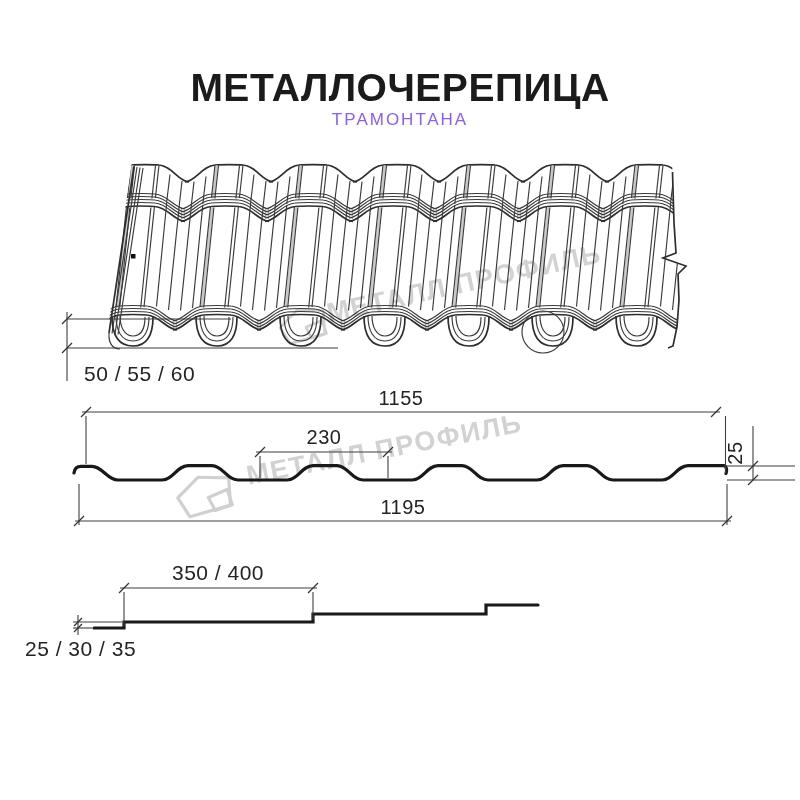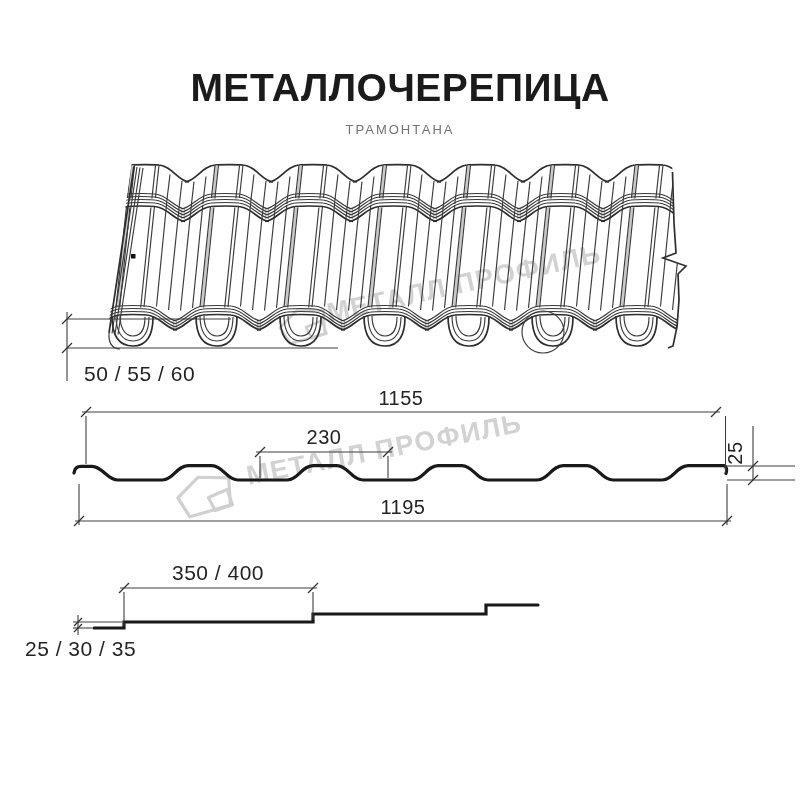--- a/index.html
+++ b/index.html
@@ -1,20 +1,20 @@
 <!DOCTYPE html>
 <html><head>
 <meta charset="utf-8">
 <style>
   html,body{margin:0;padding:0;background:#fff;}
   .page{position:relative;width:800px;height:800px;background:#ffffff;overflow:hidden;
         font-family:"Liberation Sans", sans-serif;}
   .hdr{position:absolute;top:0;left:0;width:800px;text-align:center;}
   .title{margin-top:66px;font-size:39px;font-weight:700;letter-spacing:0.5px;color:#1b1b1b;}
-  .subtitle{margin-top:12px;font-size:13px;font-weight:400;letter-spacing:2px;color:#737373;}
+  .subtitle{margin-top:0;font-size:17px;font-weight:400;letter-spacing:2px;color:#8b5cf6;}
   svg{position:absolute;left:0;display:block;}
   #svg-roof{top:150px;}
   #svg-profile{top:390px;}
   #svg-steps{top:545px;}
   .thin{stroke:#3a3a3a;stroke-width:1.15;fill:none;}
   .thin2{stroke:#2e2e2e;stroke-width:1.7;fill:none;}
   .shade{stroke:#c9c9c9;stroke-width:2.4;fill:none;}
   .dim{stroke:#3f3f3f;stroke-width:1.1;fill:none;}
   .tick{stroke:#333;stroke-width:1.3;fill:none;}
   .heavy{stroke:#191919;stroke-width:3.2;fill:none;stroke-linecap:round;}

